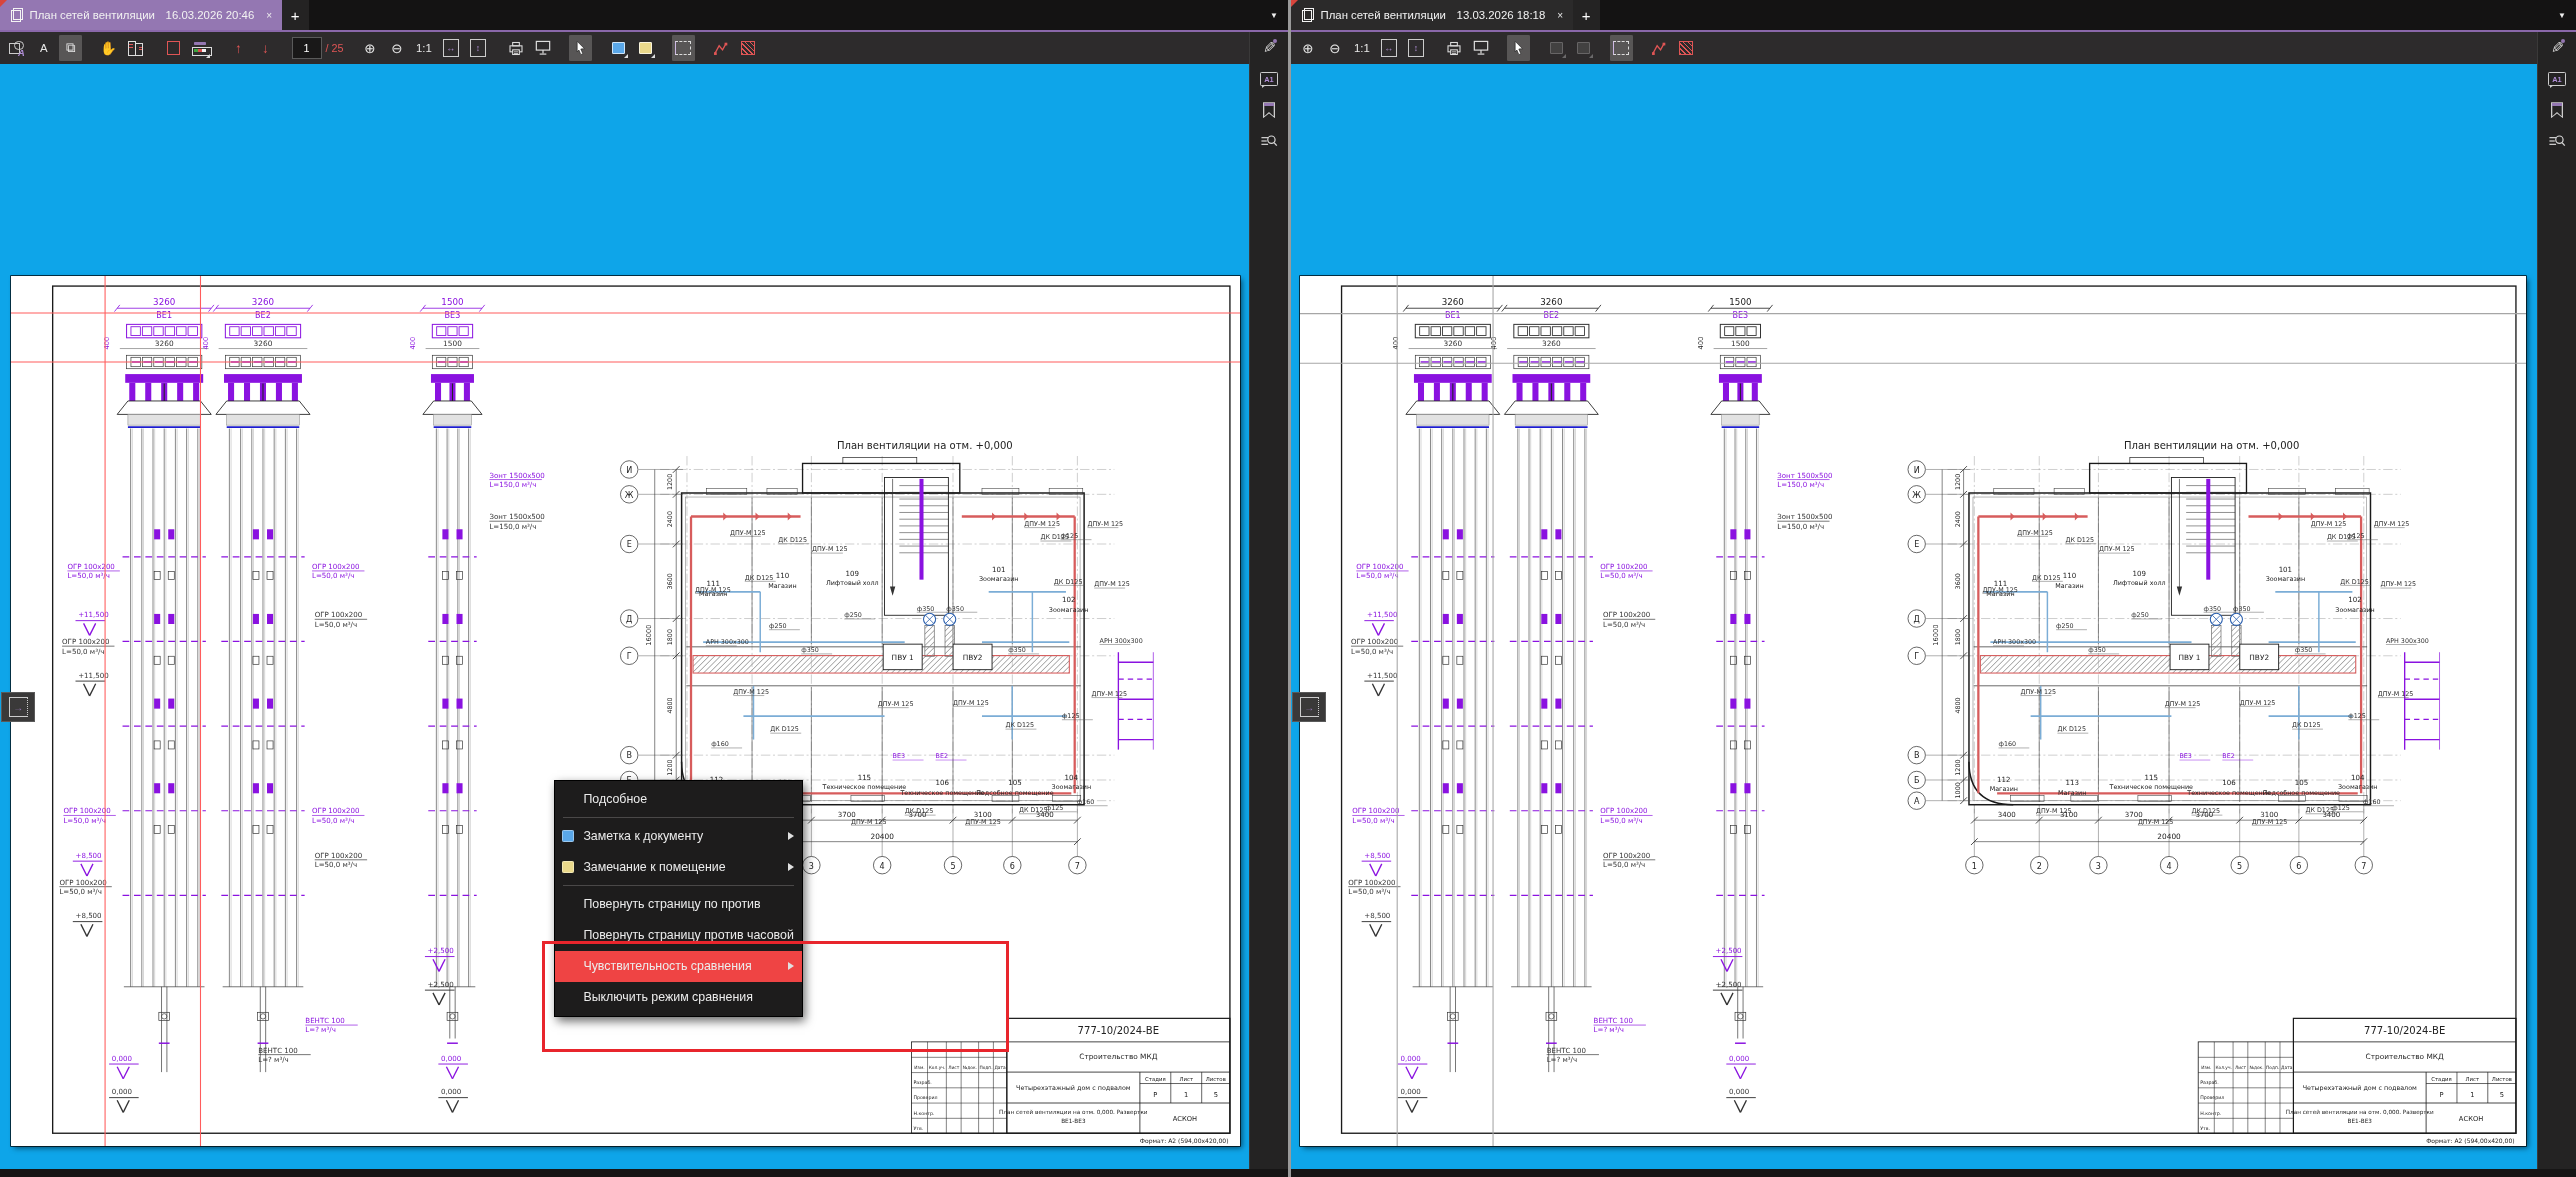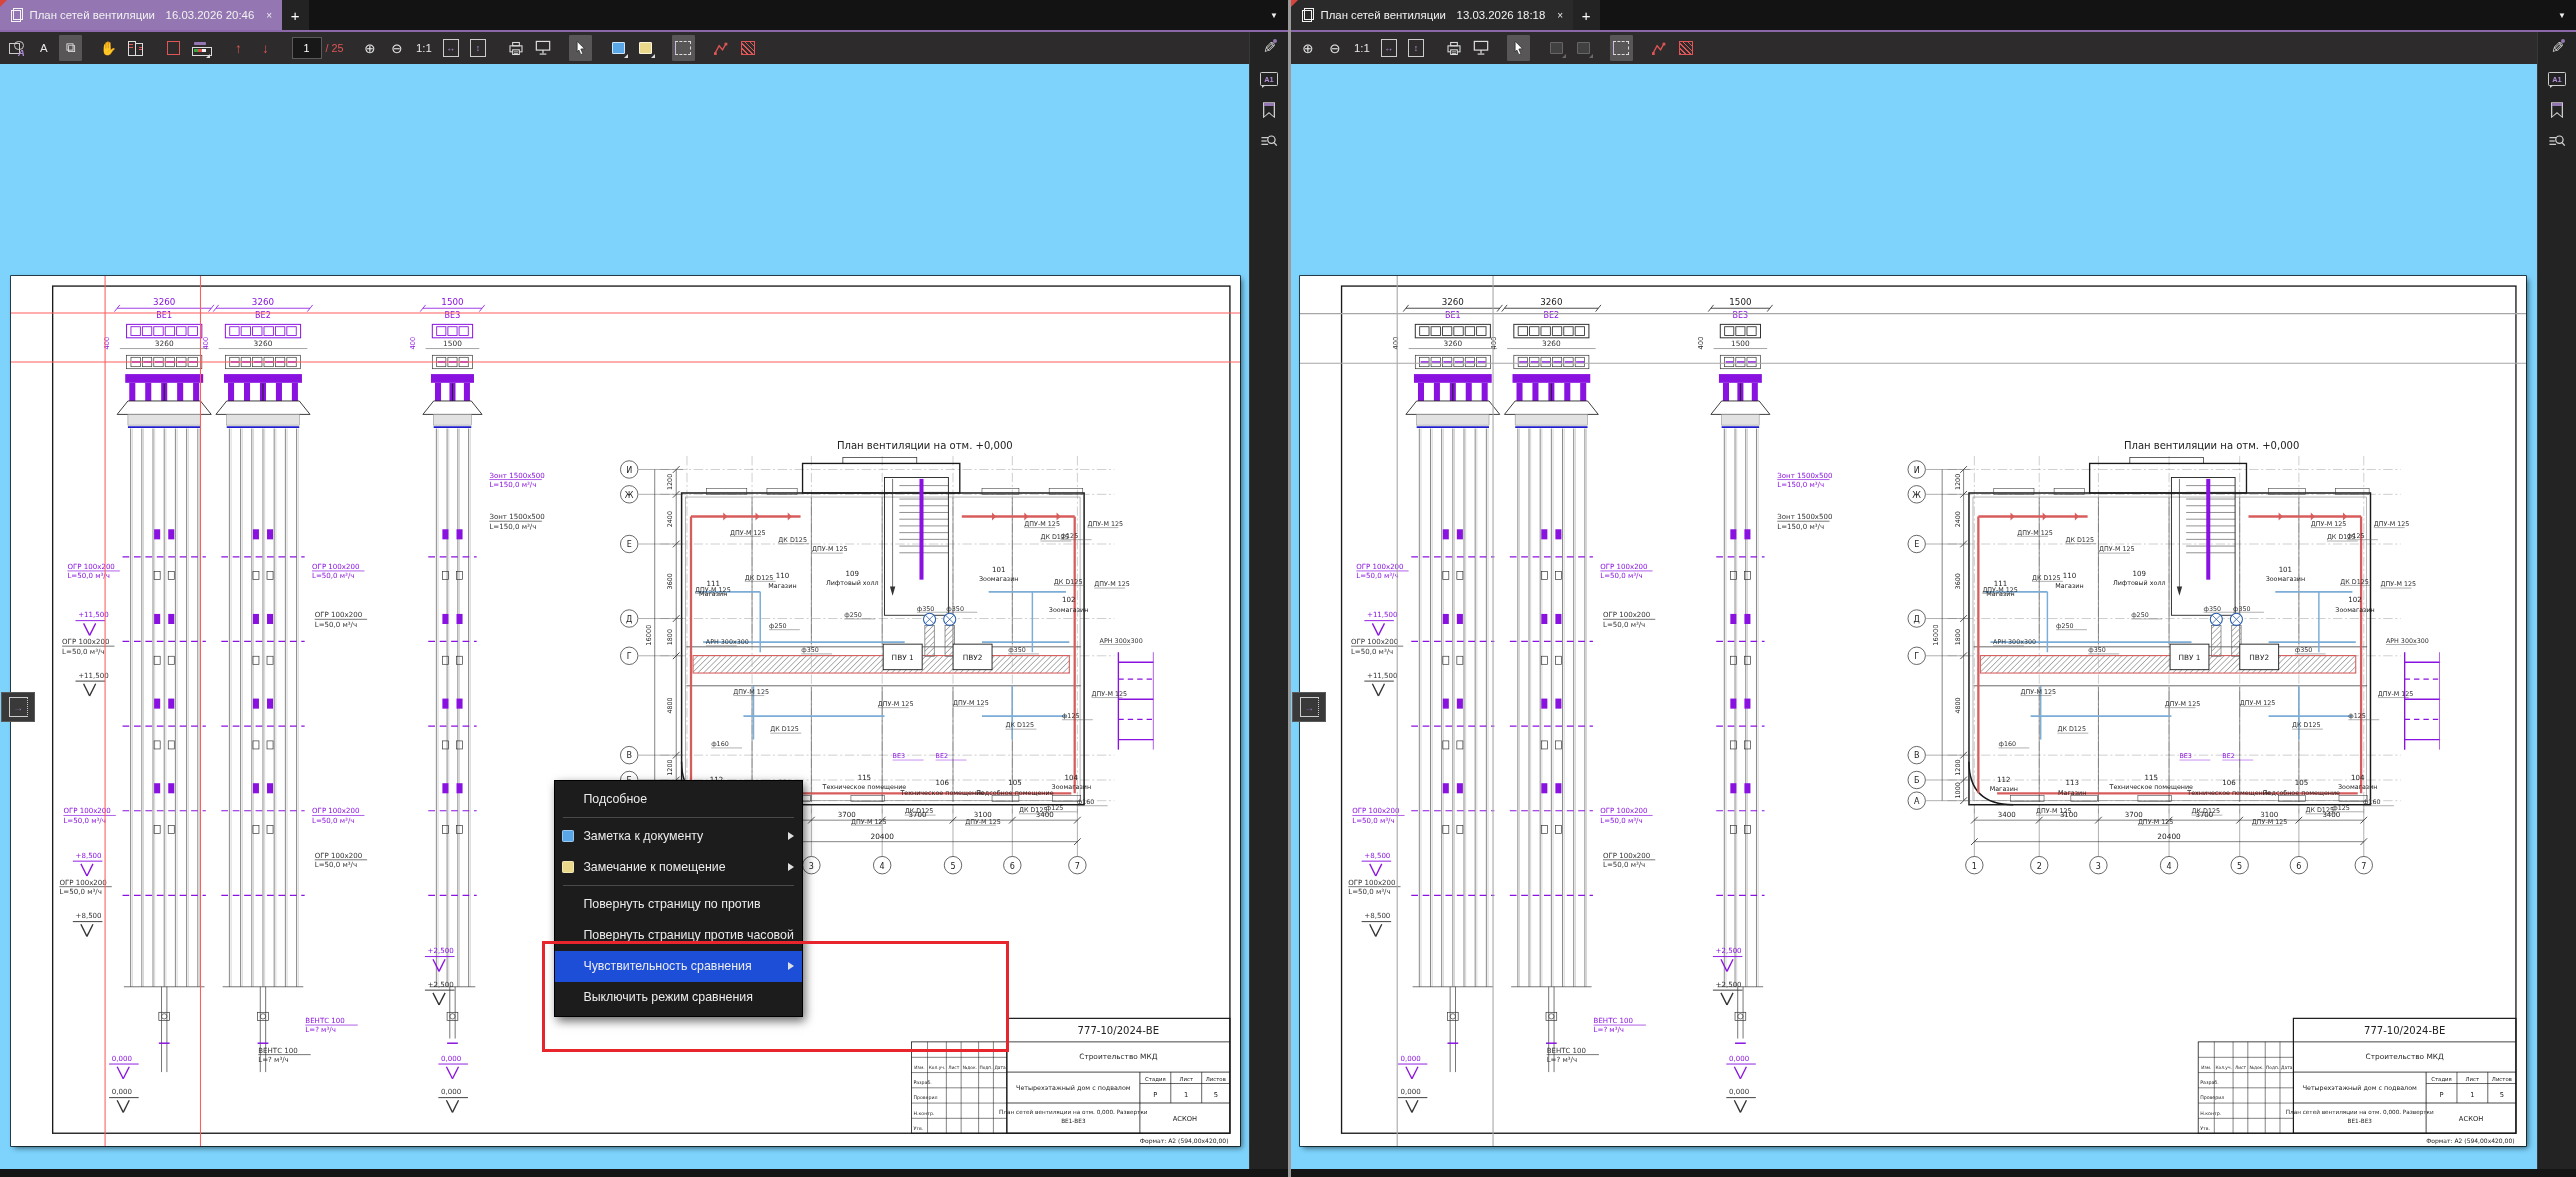--- a/index.html
+++ b/index.html
@@ -50,21 +50,21 @@
   .ic-selA .la{position:absolute;right:0;bottom:-2px;color:#b08ed6;font-size:9.4px;font-weight:bold;}
   .ic-meas{position:relative;width:16px;height:13.4px;}
   .ic-meas .bar{position:absolute;left:1.3px;top:0.7px;width:12px;height:3.4px;background:#9477b2;border-radius:0.7px;}
   .ic-meas .row{position:absolute;left:0;top:6px;width:16px;height:5.4px;border:0.8px solid #ddd;display:flex;gap:0.7px;padding:0.7px;}
   .ic-meas .row i{display:block;width:3.4px;height:2.7px;}
   .ic-dl{position:relative;width:15px;height:15px;}
   .ic-dl .p1{position:absolute;left:0;top:0;width:6px;height:13.4px;border:0.9px solid #ddd;}
   .ic-dl .p2{position:absolute;right:0;top:2.7px;width:6px;height:10.8px;border:0.9px solid #ddd;}
   .ic-dl .r{position:absolute;height:1.3px;background:#e05555;}
   
-  .canvas{position:absolute;left:0;right:0;top:64px;bottom:0;background:#7dd3fc;overflow:hidden;}
+  .canvas{position:absolute;left:0;right:0;top:64px;bottom:0;background:#0ea5e9;overflow:hidden;}
   .page{position:absolute;top:212px;height:870px;background:#fff;box-shadow:0 0 0 0.7px #000,2.7px 2.7px 5.4px rgba(0,0,0,.55);}
   .page svg{display:block;width:100%;height:100%;}
   .strip{position:absolute;top:32px;bottom:0;right:0;width:38px;background:#242323;border-left:0.7px solid #3a3939;
     display:flex;flex-direction:column;align-items:center;padding-top:6.7px;gap:12px;}
   .sico{width:19px;height:19px;display:flex;align-items:center;justify-content:center;color:#d8d8d8;cursor:pointer;position:relative;}
   .sico .pen{font-size:15.5px;transform:scaleX(-1);}
   .sico .dot{position:absolute;right:1.3px;top:0.7px;width:4px;height:4px;border-radius:50%;background:#9477b2;}
   .sico .a1{width:16px;height:12px;border:1.1px solid #ccc;border-radius:1.3px;color:#b08ed6;font-weight:bold;
     font-size:7.4px;display:flex;align-items:center;justify-content:center;}
   .sico .a1:after{content:"";position:absolute;left:2.7px;bottom:0.7px;width:0;height:0;
@@ -75,21 +75,21 @@
     clip-path:polygon(0 0,100% 0,100% 100%,50% 68%,0 100%);}
   .bmark .t{position:absolute;left:1.3px;top:1.3px;right:1.3px;height:2.7px;background:#9477b2;}
   .expander{position:absolute;left:1.3px;top:628px;width:34px;height:30px;background:#3a3939;border:0.7px solid #5a5a5a;
     display:flex;align-items:center;justify-content:center;cursor:pointer;padding:0;}
   .exp-ic{width:17.5px;height:17.5px;border:1.1px solid #ccc;border-right:1.7px dotted #ccc;color:#9477b2;
     font-size:10px;font-weight:bold;display:flex;align-items:center;justify-content:center;}
   
   .menu{position:absolute;left:554px;top:780px;width:247px;background:#1d1c1c;border:0.7px solid #000;
     box-shadow:2.7px 4px 9.4px rgba(0,0,0,.6);padding:2.7px 0;z-index:30;color:#ececec;font-size:12.4px;}
   .mrow{height:31px;display:flex;align-items:center;padding:0 8px 0 6.7px;gap:6.7px;cursor:pointer;}
-  .mrow.hl{background:#1d4ed8;}
+  .mrow.hl{background:#ef4444;}
   .msep{height:0.7px;background:#4a4848;margin:2.7px 8px;}
   .mico{width:15px;flex:0 0 15px;display:flex;align-items:center;}
   .mico i{width:10px;height:10px;border-radius:1.3px;display:block;}
   .marrow{margin-left:auto;width:0;height:0;border-left:6px solid #e0e0e0;border-top:4px solid transparent;
     border-bottom:4px solid transparent;}
   .submenu{position:absolute;left:798px;top:945px;width:204px;background:#1d1c1c;border:0.7px solid #000;
     box-shadow:2.7px 4px 9.4px rgba(0,0,0,.6);padding:2px 0;z-index:31;color:#ececec;font-size:12.4px;}
   .srow{height:32px;display:flex;align-items:center;padding:0 9.4px;gap:5.4px;cursor:pointer;}
   .scheck{width:17.5px;flex:0 0 17.5px;font-size:11.4px;}
   .redbox{position:absolute;left:542px;top:941px;width:461px;height:105px;border:3.4px solid #e8252c;

